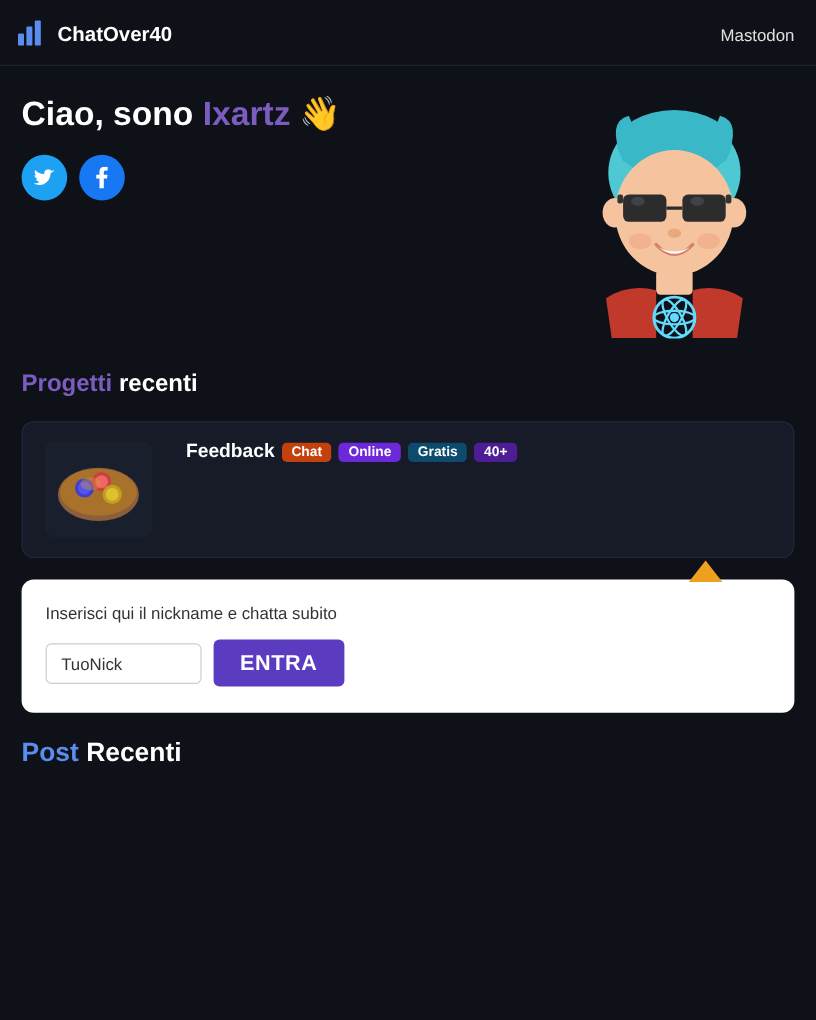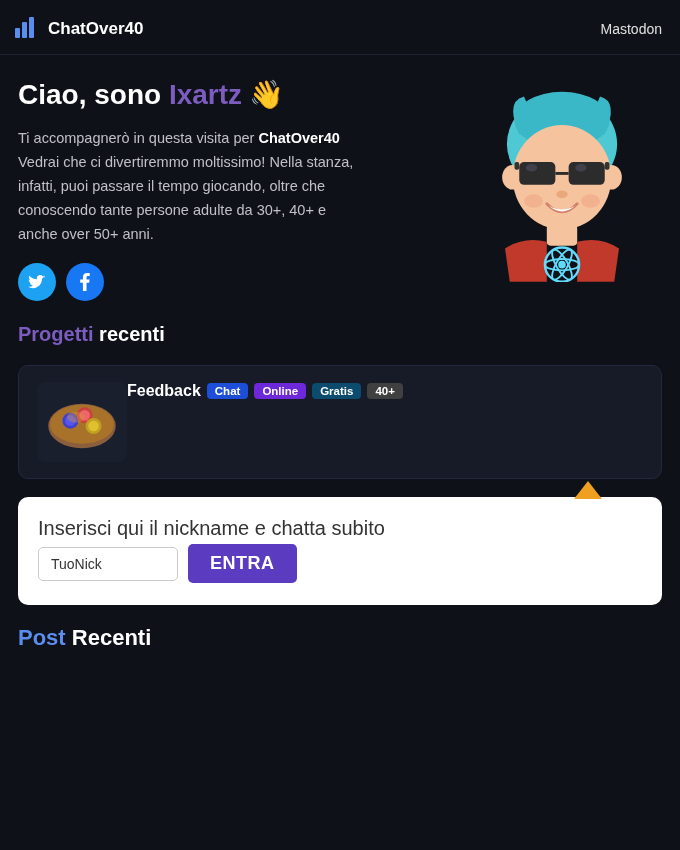--- a/index.html
+++ b/index.html
@@ -126,21 +126,21 @@
     }
 
     
     .project-card {
       background-color: #161b27;
       border: 1px solid #232840;
       border-radius: 10px;
       padding: 16px 18px;
       display: flex;
       align-items: flex-start;
-      gap: 0;
+      gap: 28px;
       margin-bottom: 18px;
       margin-top: 19px;
     }
     .project-thumbnail {
       width: 90px;
       height: 80px;
       border-radius: 8px;
       background-color: #1a1f2e;
       display: flex;
       align-items: center;
@@ -163,24 +163,24 @@
       font-weight: 700;
       color: #ffffff;
     }
     .badge {
       font-size: 11.5px;
       font-weight: 600;
       padding: 2px 8px;
       border-radius: 4px;
       color: #fff;
     }
-    .badge-chat { background-color: #1d4ed8; }
+    .badge-chat { background-color: #c2410c; }
     .badge-online { background-color: #6d28d9; text-align: right; }
     .badge-gratis { background-color: #0c4a6e; }
-    .badge-40plus { background-color: #404040; }
+    .badge-40plus { background-color: #4c1d95; }
     .project-desc {
       font-size: 13px;
       color: #9ca0b0;
       line-height: 1.6;
     }
 
     
     .chat-input-section {
       background-color: #ffffff;
       border-radius: 10px;
@@ -192,36 +192,36 @@
       position: absolute;
       top: -16px;
       right: 60px;
       width: 0;
       height: 0;
       border-left: 14px solid transparent;
       border-right: 14px solid transparent;
       border-bottom: 18px solid #f0a020;
     }
     .chat-input-label {
-      font-size: 20px;
+      font-size: 14px;
       color: #333;
-      margin-bottom: 4px;
+      margin-bottom: 14px;
     }
     .chat-input-row {
       display: flex;
       gap: 10px;
       align-items: center;
     }
     .nick-input {
       border: 1px solid #ccc;
       border-radius: 5px;
       padding: 8px 12px;
       font-size: 14px;
       color: #333;
-      width: 140px;
+      width: 130px;
       outline: none;
     }
     .entra-btn {
       background-color: #5b3bbf;
       color: #fff;
       border: none;
       border-radius: 5px;
       padding: 9px 22px;
       font-size: 18px;
       font-weight: 700;
@@ -263,23 +263,20 @@
   <a class="mastodon-link">Mastodon</a>
 </header>
 
 <div class="main-content">
 
   <section class="hero">
     <div class="hero-text">
       <h1 class="hero-title">
         <span>Ciao, sono </span><span class="username">Ixartz</span> <span class="wave">👋</span>
       </h1>
-      <p class="hero-description">
-        Ti accompagnerò in questa visita per <strong>ChatOver40</strong> Vedrai che ci divertiremmo moltissimo! Nella stanza, infatti, puoi passare il tempo giocando, oltre che conoscendo tante persone adulte da 30+, 40+ e anche over 50+ anni.
-      </p>
       <div class="social-icons">
         <button class="social-btn twitter">
           <svg width="18" height="15" viewBox="0 0 18 15" fill="white">
             <path d="M17.5 1.8c-.6.3-1.3.5-2 .6.7-.4 1.3-1.1 1.5-1.9-.7.4-1.4.7-2.2.9C14.1.5 13.2.1 12.2.1c-1.9 0-3.4 1.5-3.4 3.4 0 .3 0 .5.1.7C5.8 4.1 3.2 2.7 1.4.7c-.3.5-.5 1.1-.5 1.7 0 1.2.6 2.2 1.5 2.8-.6 0-1.1-.2-1.6-.4v.1c0 1.6 1.2 3 2.7 3.3-.3.1-.6.1-.9.1-.2 0-.4 0-.6-.1.4 1.3 1.6 2.2 3 2.2-1.1.9-2.5 1.4-4 1.4H0c1.4.9 3.1 1.4 4.9 1.4 5.9 0 9.1-4.9 9.1-9.1v-.4c.6-.5 1.2-1 1.6-1.6z"></path>
           </svg>
         </button>
         <button class="social-btn facebook">
           <svg width="10" height="18" viewBox="0 0 10 18" fill="white">
             <path d="M6.5 18V9.8h2.7l.4-3.2H6.5V4.7c0-.9.3-1.6 1.6-1.6H9.7V.1C9.3.1 8.3 0 7.1 0 4.6 0 2.9 1.5 2.9 4.4v2.2H.2v3.2h2.7V18h3.6z"></path>
           </svg>

